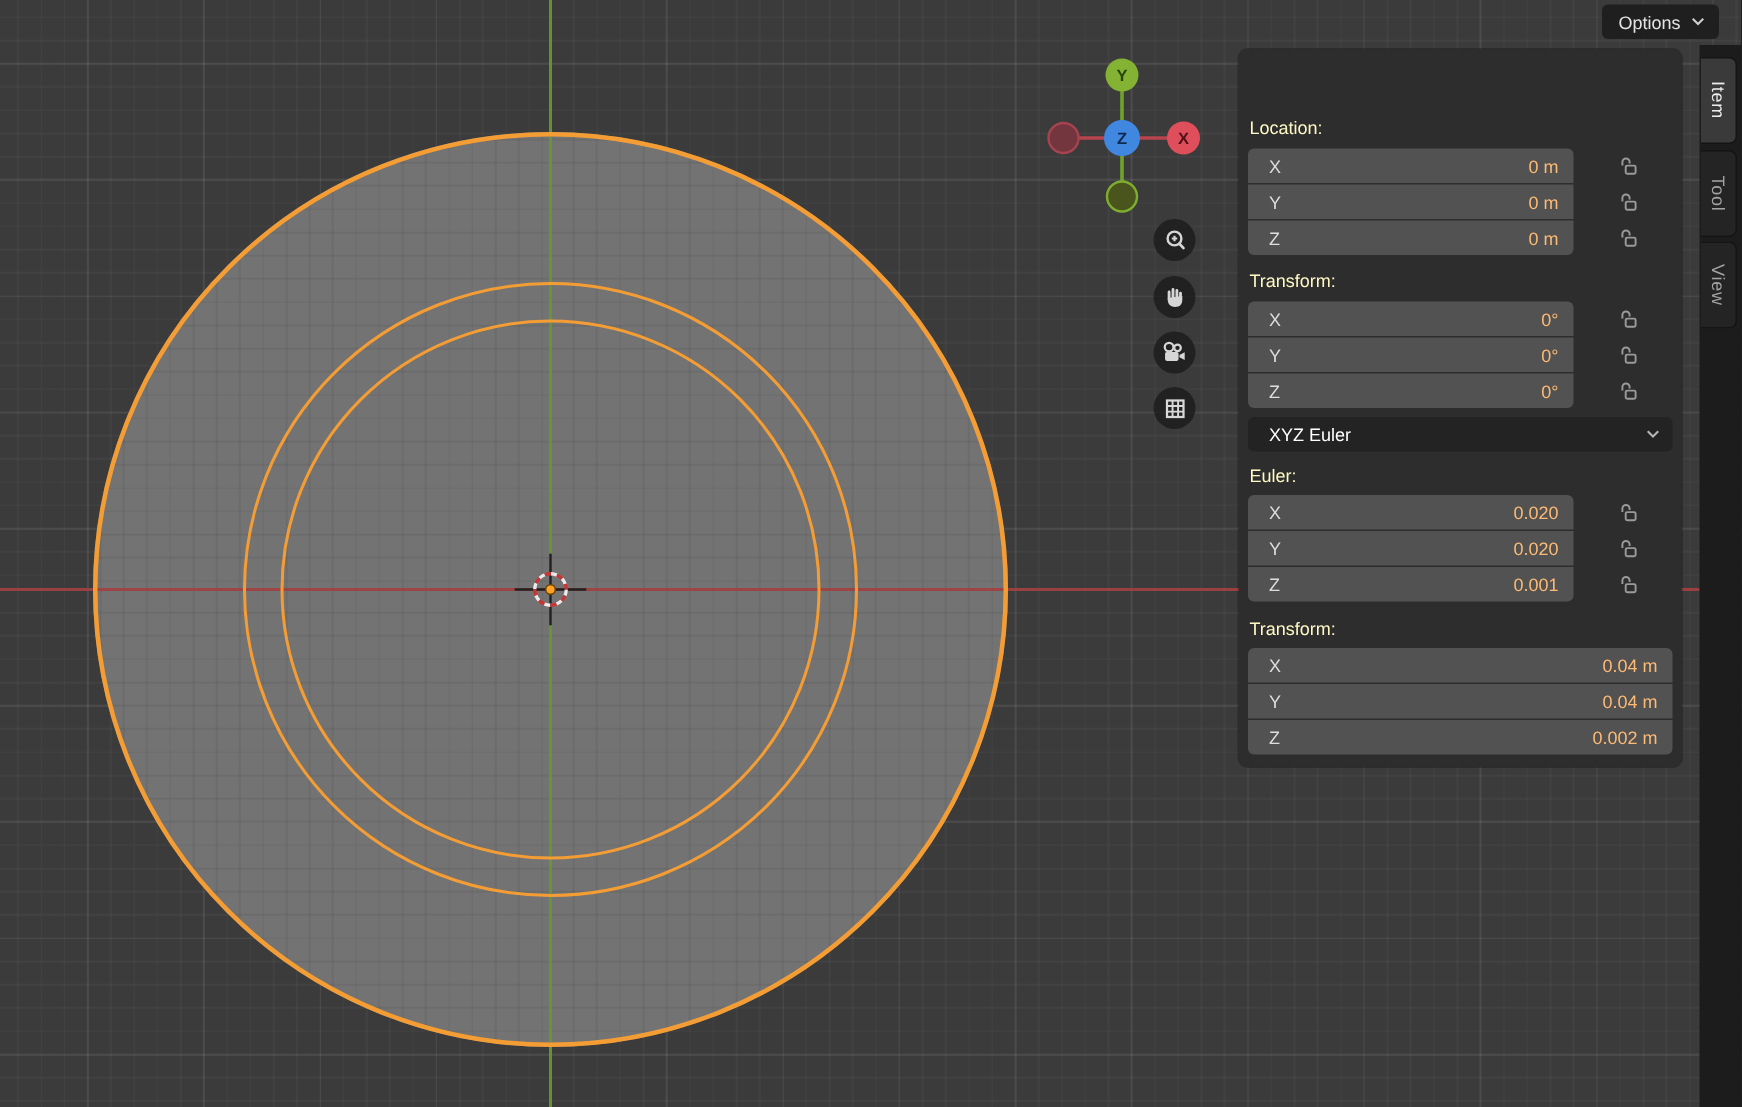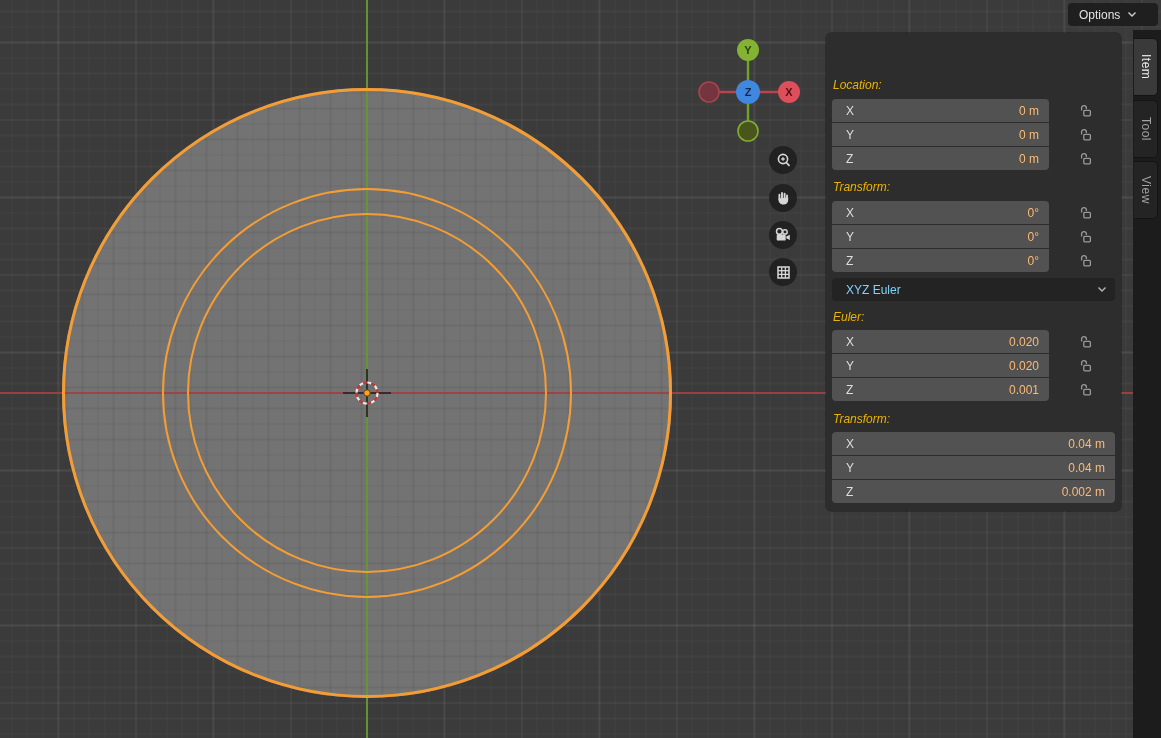--- a/index.html
+++ b/index.html
@@ -42,21 +42,21 @@
   .cursor3d { position:absolute; left:343px; top:369px; }
   
   .gizmo { position:absolute; left:694px; top:36px; }
   .gizmo text { font-family:"Liberation Sans",sans-serif; font-size:11px; font-weight:bold; }
   .vbtn {
     position:absolute; left:769px; width:28px; height:28px; border-radius:50%;
     background:rgba(28,28,28,0.82); display:flex; align-items:center; justify-content:center;
   }
   
   .options-btn {
-    position:absolute; left:1068px; top:3px; height:23px; padding:0 21px 0 11px;
+    position:absolute; left:1068px; top:3px; height:23px; padding:0 9px 0 11px;
     background:#1f1f1f; border-radius:4px; display:flex; align-items:center; gap:7px;
     color:#e3e3e3; font-size:12px; cursor:default;
   }
   
   .tabstrip { position:absolute; left:1133px; top:30px; width:28px; height:708px; background:#1c1c1c; }
   .tab {
     position:absolute; left:1134px; width:24px; height:58px;
     writing-mode:vertical-rl; display:flex; align-items:center; justify-content:center;
     font-size:12px; letter-spacing:.5px; border:1px solid #141414;
     border-radius:0 5px 5px 0; border-left:none;
@@ -71,35 +71,35 @@
   }
   .panel-header { position:absolute; top:0; left:0; right:0; height:28px; display:flex; align-items:center; }
   .panel-title { margin-left:22px; font-size:13px; color:#e9e9e9; }
   .hdr-chev { position:absolute; left:8px; top:10px; }
   .grip { position:absolute; right:11px; top:10px; width:17px; height:7px; }
   .grip i {
     position:absolute; left:0; top:0; width:2px; height:2px; background:#7d7d7d; border-radius:50%;
     box-shadow:5px 0 0 #7d7d7d,10px 0 0 #7d7d7d,15px 0 0 #7d7d7d,
                0 5px 0 #7d7d7d,5px 5px 0 #7d7d7d,10px 5px 0 #7d7d7d,15px 5px 0 #7d7d7d;
   }
-  .sec-label { position:absolute; left:7px; color:#eab308;font-style:italic; }
+  .sec-label { position:absolute; left:7px; color:#fef9c3; }
   .frow {
     position:absolute; left:6px; width:217px; height:23px; background:#525252;
     display:flex; align-items:center; justify-content:space-between;
     padding:0 10px 0 14px; color:#dedede; cursor:default;
   }
   .frow.wide { width:283px; }
   .frow .val { color:#fdba74; }
   .frow.rtop { border-radius:4px 4px 0 0; }
   .frow.rbot { border-radius:0 0 4px 4px; }
   .lock { position:absolute; left:253px; width:14px; height:14px; }
   .dropdown {
     position:absolute; left:6px; width:283px; height:23px; background:#232323;
     border-radius:4px; display:flex; align-items:center; justify-content:space-between;
-    padding:0 8px 0 14px; color:#7dd3fc; cursor:default;
+    padding:0 8px 0 14px; color:#ffffff; cursor:default;
   }
   svg { display:block; }
 </style>
 </head>
 <body>
 
 <div id="app">
   <div id="viewport">
 
     <div class="disc">

